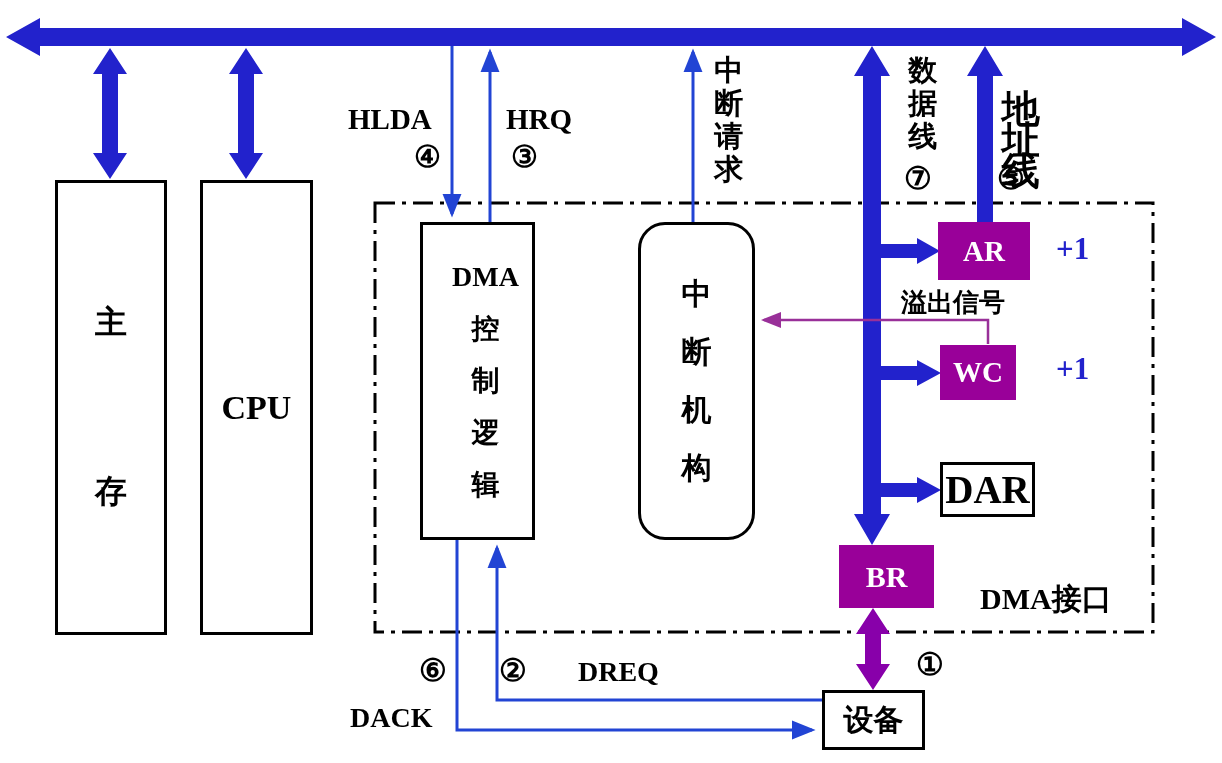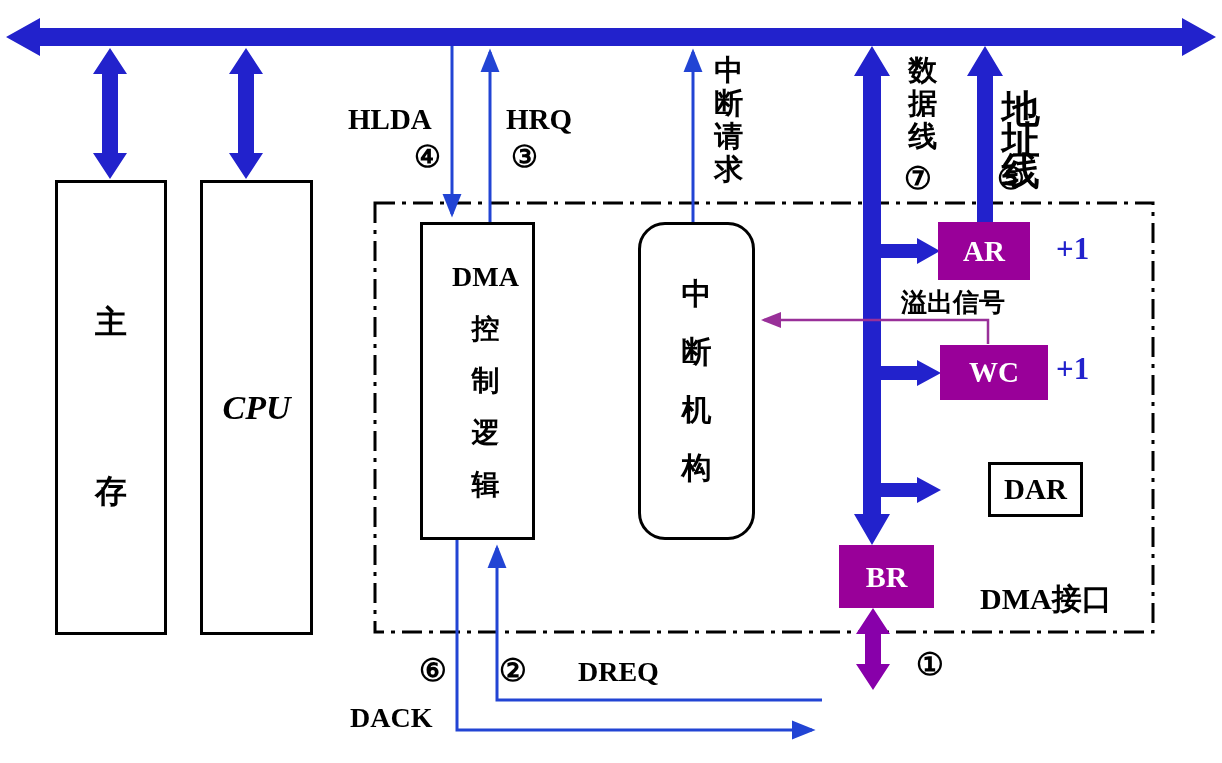--- a/index.html
+++ b/index.html
@@ -65,49 +65,52 @@
     <polyline points="822,700 497,700 497,548" fill="none" style="stroke:var(--thin-blue)" stroke-width="3" marker-end="url(#mb)"></polyline>
     <polyline points="457,540 457,730 812,730" fill="none" style="stroke:var(--thin-blue)" stroke-width="3" marker-end="url(#mb)"></polyline>
     <polyline points="988,344 988,320 764,320" fill="none" style="stroke:var(--ov-purple)" stroke-width="2.5" marker-end="url(#mp)"></polyline>
   </svg>
 
   <div class="box" style="left:55px;top:180px;width:112px;height:455px;gap:125px;font-size:32px;">
     <span>主</span>
     <span>存</span>
   </div>
 
-  <div class="box" style="left:200px;top:180px;width:113px;height:455px;font-size:34px;font-style:italic;">
+  <div class="box" style="left:200px;top:180px;width:113px;height:455px;font-size:34px;">
     <span>CPU</span>
   </div>
 
   <div class="box" style="left:420px;top:222px;width:115px;height:318px;font-size:28px;line-height:52px;padding-left:16px;">
     <span>DMA</span>
     <div class="vcol" style="line-height:52px;">控制逻辑</div>
   </div>
 
   <div class="box" style="left:638px;top:222px;width:117px;height:318px;font-size:30px;border-radius:27px;">
     <div class="vcol" style="line-height:58px;">中断机构</div>
   </div>
 
   <div class="box purple" style="left:938px;top:222px;width:92px;height:58px;font-size:29px;">
     <span>AR</span>
   </div>
 
-  <div class="box purple" style="left:940px;top:345px;width:108px;height:55px;font-size:29px;">
+  <div class="box purple" style="left:940px;top:345px;width:76px;height:55px;font-size:29px;">
     <span>WC</span>
   </div>
 
-  <div class="box" style="left:988px;top:462px;width:95px;height:55px;font-size:29px;">
+  <div class="box" style="left:940px;top:462px;width:95px;height:55px;font-size:39px;">
     <span>DAR</span>
   </div>
 
   <div class="box purple" style="left:839px;top:545px;width:95px;height:63px;font-size:30px;">
     <span>BR</span>
   </div>
 
+  <div class="box" style="left:822px;top:690px;width:103px;height:60px;font-size:30px;">
+    <span>设备</span>
+  </div>
 
   <div class="lbl" style="left:348px;top:103px;font-size:29px;">HLDA</div>
   <div class="lbl" style="left:414px;top:139px;font-size:30px;">④</div>
   <div class="lbl" style="left:506px;top:103px;font-size:29px;">HRQ</div>
   <div class="lbl" style="left:511px;top:139px;font-size:30px;">③</div>
 
   <div class="lbl vcol" style="left:712px;top:54px;font-size:29px;line-height:33px;">中断请求</div>
 
   <div class="lbl vcol" style="left:906px;top:54px;font-size:29px;line-height:33px;">数据线</div>
   <div class="lbl" style="left:904px;top:160px;font-size:31px;">⑦</div>

